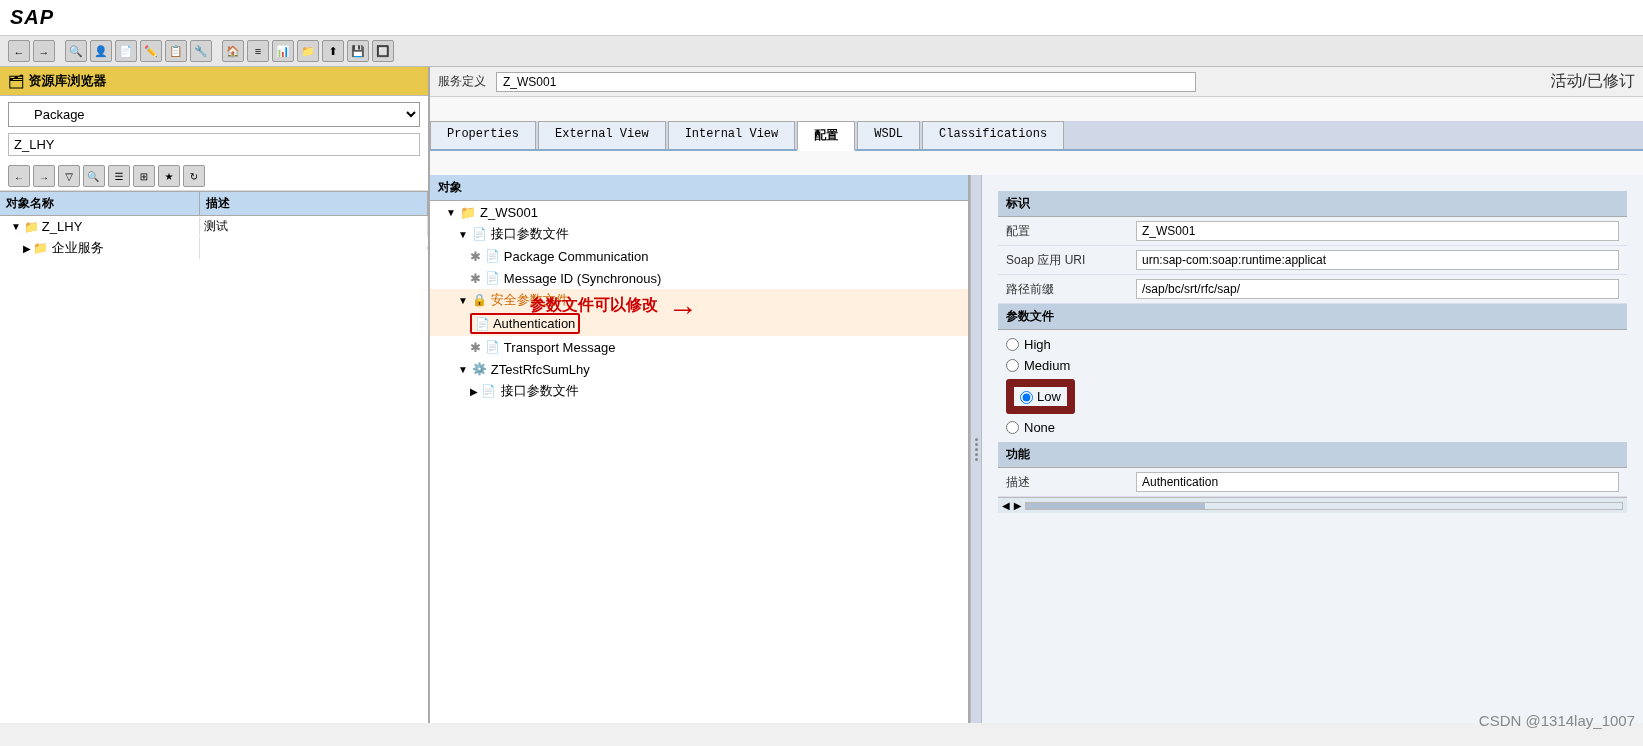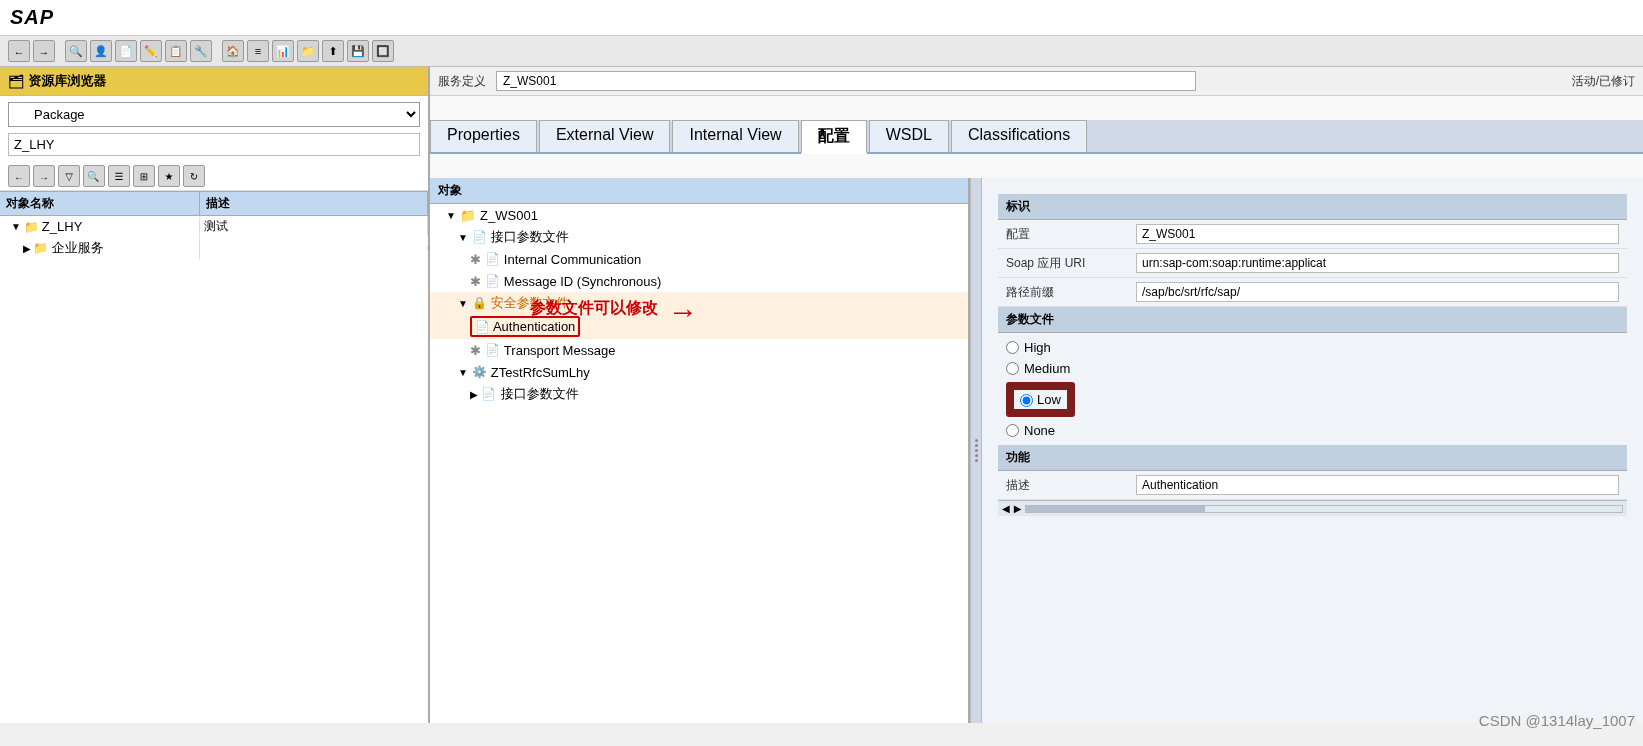--- a/index.html
+++ b/index.html
@@ -32,25 +32,25 @@
     .tree-cell { padding: 2px 4px; font-size: 12px; display: flex; align-items: center; gap: 3px; border-right: 1px solid #ddd; white-space: nowrap; }
     .tree-cell .indent { display: inline-block; }
     .folder-icon { color: #e8a020; font-size: 12px; }
     .expand-arrow { font-size: 10px; cursor: pointer; }
 
     
     .right-panel { flex: 1; display: flex; flex-direction: column; background: #f8f8f8; gap: 24px; }
     .right-top-bar { display: flex; align-items: center; padding: 4px 8px; background: #f0f0f0; border-bottom: 1px solid #ccc; gap: 10px; }
     .service-def-label { font-size: 12px; color: #333; }
     .service-def-value { background: #fff; border: 1px solid #aaa; padding: 2px 6px; font-size: 12px; flex: 1; max-width: 700px; }
-    .active-label { font-size: 12px; color: #333; margin-left: auto; }
+    .active-label { font-size: 16px; color: #333; margin-left: auto; }
 
     
     .tabs-bar { display: flex; background: #d0d8e8; border-bottom: 2px solid #88aacc; }
-    .tab { padding: 5px 16px; font-size: 16px; border: 1px solid #aaa; border-bottom: none; background: #e8eef8; cursor: pointer; margin-right: 2px; }
+    .tab { padding: 5px 16px; font-size: 12px; border: 1px solid #aaa; border-bottom: none; background: #e8eef8; cursor: pointer; margin-right: 2px; font-family: Liberation Mono, monospace; }
     .tab.active { background: #fff; border-bottom: 2px solid #fff; font-weight: bold; margin-bottom: -2px; color: #000; }
     .tree-content-header { background: #c0d8f0; padding: 4px 8px; font-size: 12px; font-weight: bold; border-bottom: 1px solid #aaa; }
     .tree-content-row { padding: 2px 8px; font-size: 12px; display: flex; align-items: center; gap: 4px; min-height: 22px; cursor: pointer; }
 
     
     .props-panel { flex: 1; background: #f0f4f8; overflow-y: auto; padding: 16px; }
     .props-section { margin-bottom: 0; }
     .props-section-header { background: #c0d0e0; padding: 4px 8px; font-weight: bold; font-size: 12px; border-bottom: 1px solid #aaa; }
     .props-row { display: flex; align-items: center; padding: 4px 8px; border-bottom: 1px solid #dde; min-height: 26px; }
     .props-label { width: 130px; font-size: 12px; color: #333; flex-shrink: 0; }
@@ -193,21 +193,21 @@
             <span style="width:16px;display:inline-block"></span>
             <span style="font-size:10px">▼</span>
             <span style="color:#4488cc;font-size:12px">📄</span>
             <span>接口参数文件</span>
           </div>
 
           <div class="tree-content-row">
             <span style="width:28px;display:inline-block"></span>
             <span style="color:#888">✱</span>
             <span style="color:#4488cc;font-size:12px">📄</span>
-            <span>Internal Communication</span>
+            <span>Package Communication</span>
           </div>
 
           <div class="tree-content-row">
             <span style="width:28px;display:inline-block"></span>
             <span style="color:#888">✱</span>
             <span style="color:#4488cc;font-size:12px">📄</span>
             <span>Message ID (Synchronous)</span>
           </div>
 
           <div class="tree-content-row" style="background:#fff0e0;">

